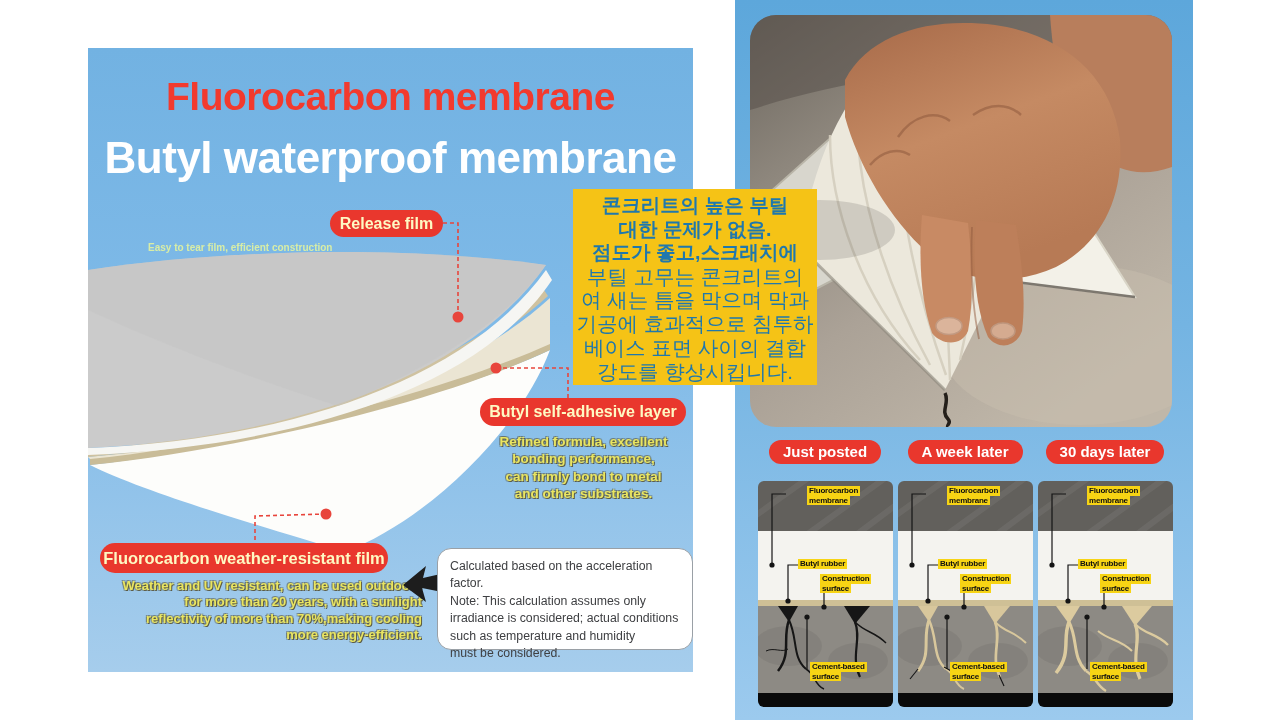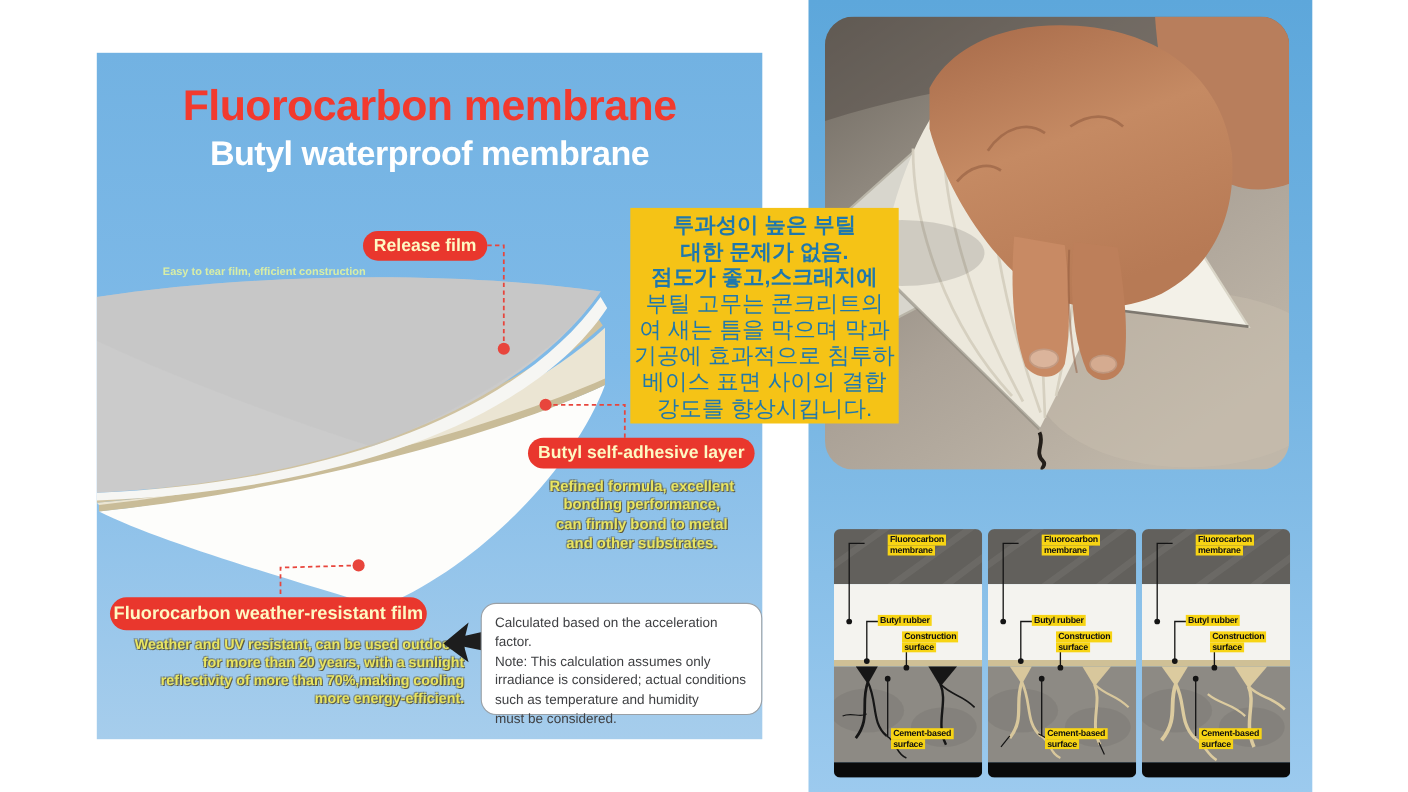--- a/index.html
+++ b/index.html
@@ -9,21 +9,21 @@
 
   
   .left-panel { position:absolute; left:88px; top:48px; width:605px; height:624px;
     background:linear-gradient(180deg,#72b2e2 0%,#7fbae8 45%,#a6cdec 100%); }
   .lp-svg { position:absolute; left:0; top:0; width:605px; height:624px; }
 
   .lp-title { position:absolute; left:0; top:24px; width:100%; text-align:center;
     color:#ffffff; font-weight:bold; letter-spacing:-0.5px; line-height:1.0; z-index:5; }
   .lp-title .t1 { font-size:34px; }
   .lp-title .t2 { font-size:39px; color:#f23a2e; margin-top:5px; }
-  .lp-title .t3 { font-size:31px; margin-top:8px; }
+  .lp-title .t3 { font-size:44px; margin-top:20px; }
 
   .pill { position:absolute; background:#e9372d; color:#fef9c3; font-weight:bold;
     border-radius:15px; text-align:center; z-index:6; display:flex;
     align-items:center; justify-content:center; }
   .pill-release { left:242px; top:162px; width:113px; height:27px; font-size:16px; }
   .pill-butyl   { left:392px; top:350px; width:206px; height:28px; font-size:16px; }
   .pill-fluoro  { left:12px;  top:495px; width:288px; height:30px; font-size:16.5px; }
 
   .desc-green { position:absolute; left:60px; top:194px; width:360px; text-align:left;
     color:#d8eda6; font-size:10px; font-weight:bold; z-index:6; }
@@ -130,21 +130,21 @@
       <path d="M1,21 L24,2 L21,14 L43,9 L40,28 L20,24 L24,38 Z" fill="#1d1d1d"></path>
     </svg>
     <div class="note-bubble">Calculated based on the acceleration factor.
 Note: This calculation assumes only
 irradiance is considered; actual conditions
 such as temperature and humidity
 must be considered.</div>
   </div>
 
   <div class="korean-box">
-    <div class="kb">투과성이 높은 부틸</div>
+    <div class="kb">콘크리트의 높은 부틸</div>
     <div class="kb">대한 문제가 없음.</div>
     <div class="kb">점도가 좋고,스크래치에</div>
     <div class="kr">부틸 고무는 콘크리트의</div>
     <div class="kr">여 새는 틈을 막으며 막과</div>
     <div class="kr">기공에 효과적으로 침투하</div>
     <div class="kr">베이스 표면 사이의 결합</div>
     <div class="kr">강도를 향상시킵니다.</div>
   </div>
 
   <div class="right-panel">
@@ -199,20 +199,31 @@
           </g>
           <path d="M172,200 C168,250 172,290 182,318 C192,331 212,331 218,316 C224,284 222,244 218,208 Z" fill="#c88a64"></path>
           <path d="M226,205 C222,255 226,295 238,322 C248,335 266,333 272,316 C276,284 272,248 266,210 Z" fill="#bd7f5a"></path>
           <path d="M222,212 C220,262 224,300 229,324" stroke="#8f5a3e" stroke-width="1.8" fill="none" opacity="0.5"></path>
           <ellipse cx="199" cy="311" rx="13" ry="8.5" fill="#dbb49b" stroke="#c29a82" stroke-width="1.5"></ellipse>
           <ellipse cx="253" cy="316" rx="12" ry="8" fill="#d5ab90" stroke="#bf977e" stroke-width="1.5"></ellipse>
         </g>
       </svg>
     </div>
 
+    <div class="stage-badges">
+      <div class="cell">
+          <span class="stage-badge">Just posted</span>
+        </div>
+      <div class="cell">
+          <span class="stage-badge">A week later</span>
+        </div>
+      <div class="cell">
+          <span class="stage-badge">30 days later</span>
+        </div>
+    </div>
 
     <div class="col col-1">
       <svg width="135" height="226" viewBox="0 0 135 226">
         <rect x="0" y="0" width="135" height="50" fill="#62605c"></rect>
         <g stroke="#ffffff" stroke-width="6" opacity="0.06">
           <path d="M-10,40 L60,-10"></path>
             <path d="M40,60 L130,-5"></path>
             <path d="M90,60 L150,15"></path>
         </g>
         <rect x="0" y="50" width="135" height="69" fill="#f4f3ef"></rect>

